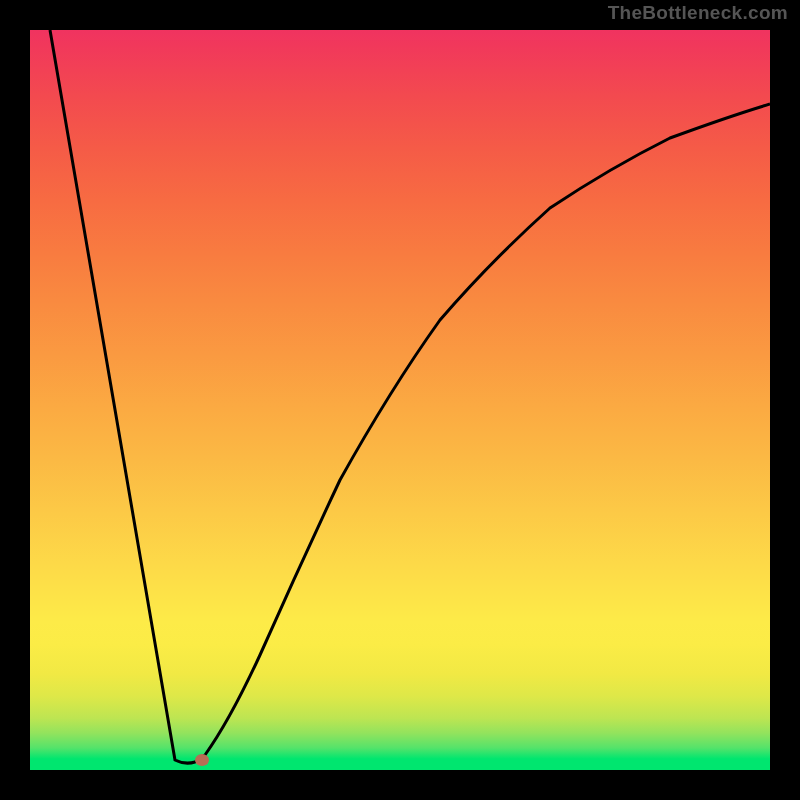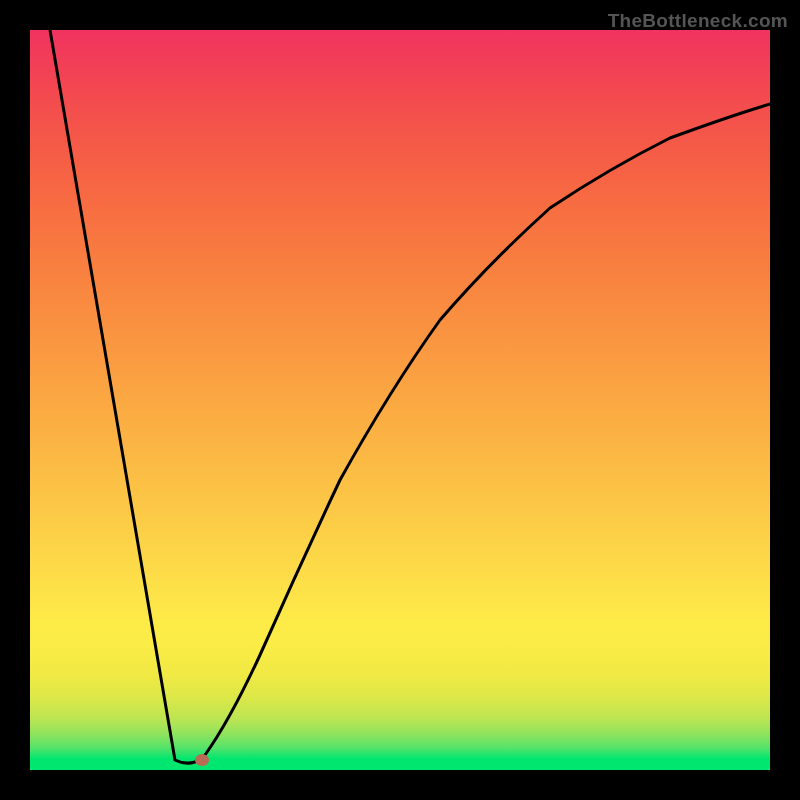--- a/index.html
+++ b/index.html
@@ -8,21 +8,20 @@
   
   .watermark {
     position: absolute;
     top: 2px;
     right: 12px;
     color: #555;
     font-size: 19px;
     font-weight: 600;
     letter-spacing: 0.3px;
     z-index: 20;
-    margin-top: 8px;
   }
   
   .plot-frame {
     position: absolute;
     left: 30px;
     top: 30px;
     width: 740px;
     height: 740px;
     background: linear-gradient(to top,
       #00e66f 0%,

